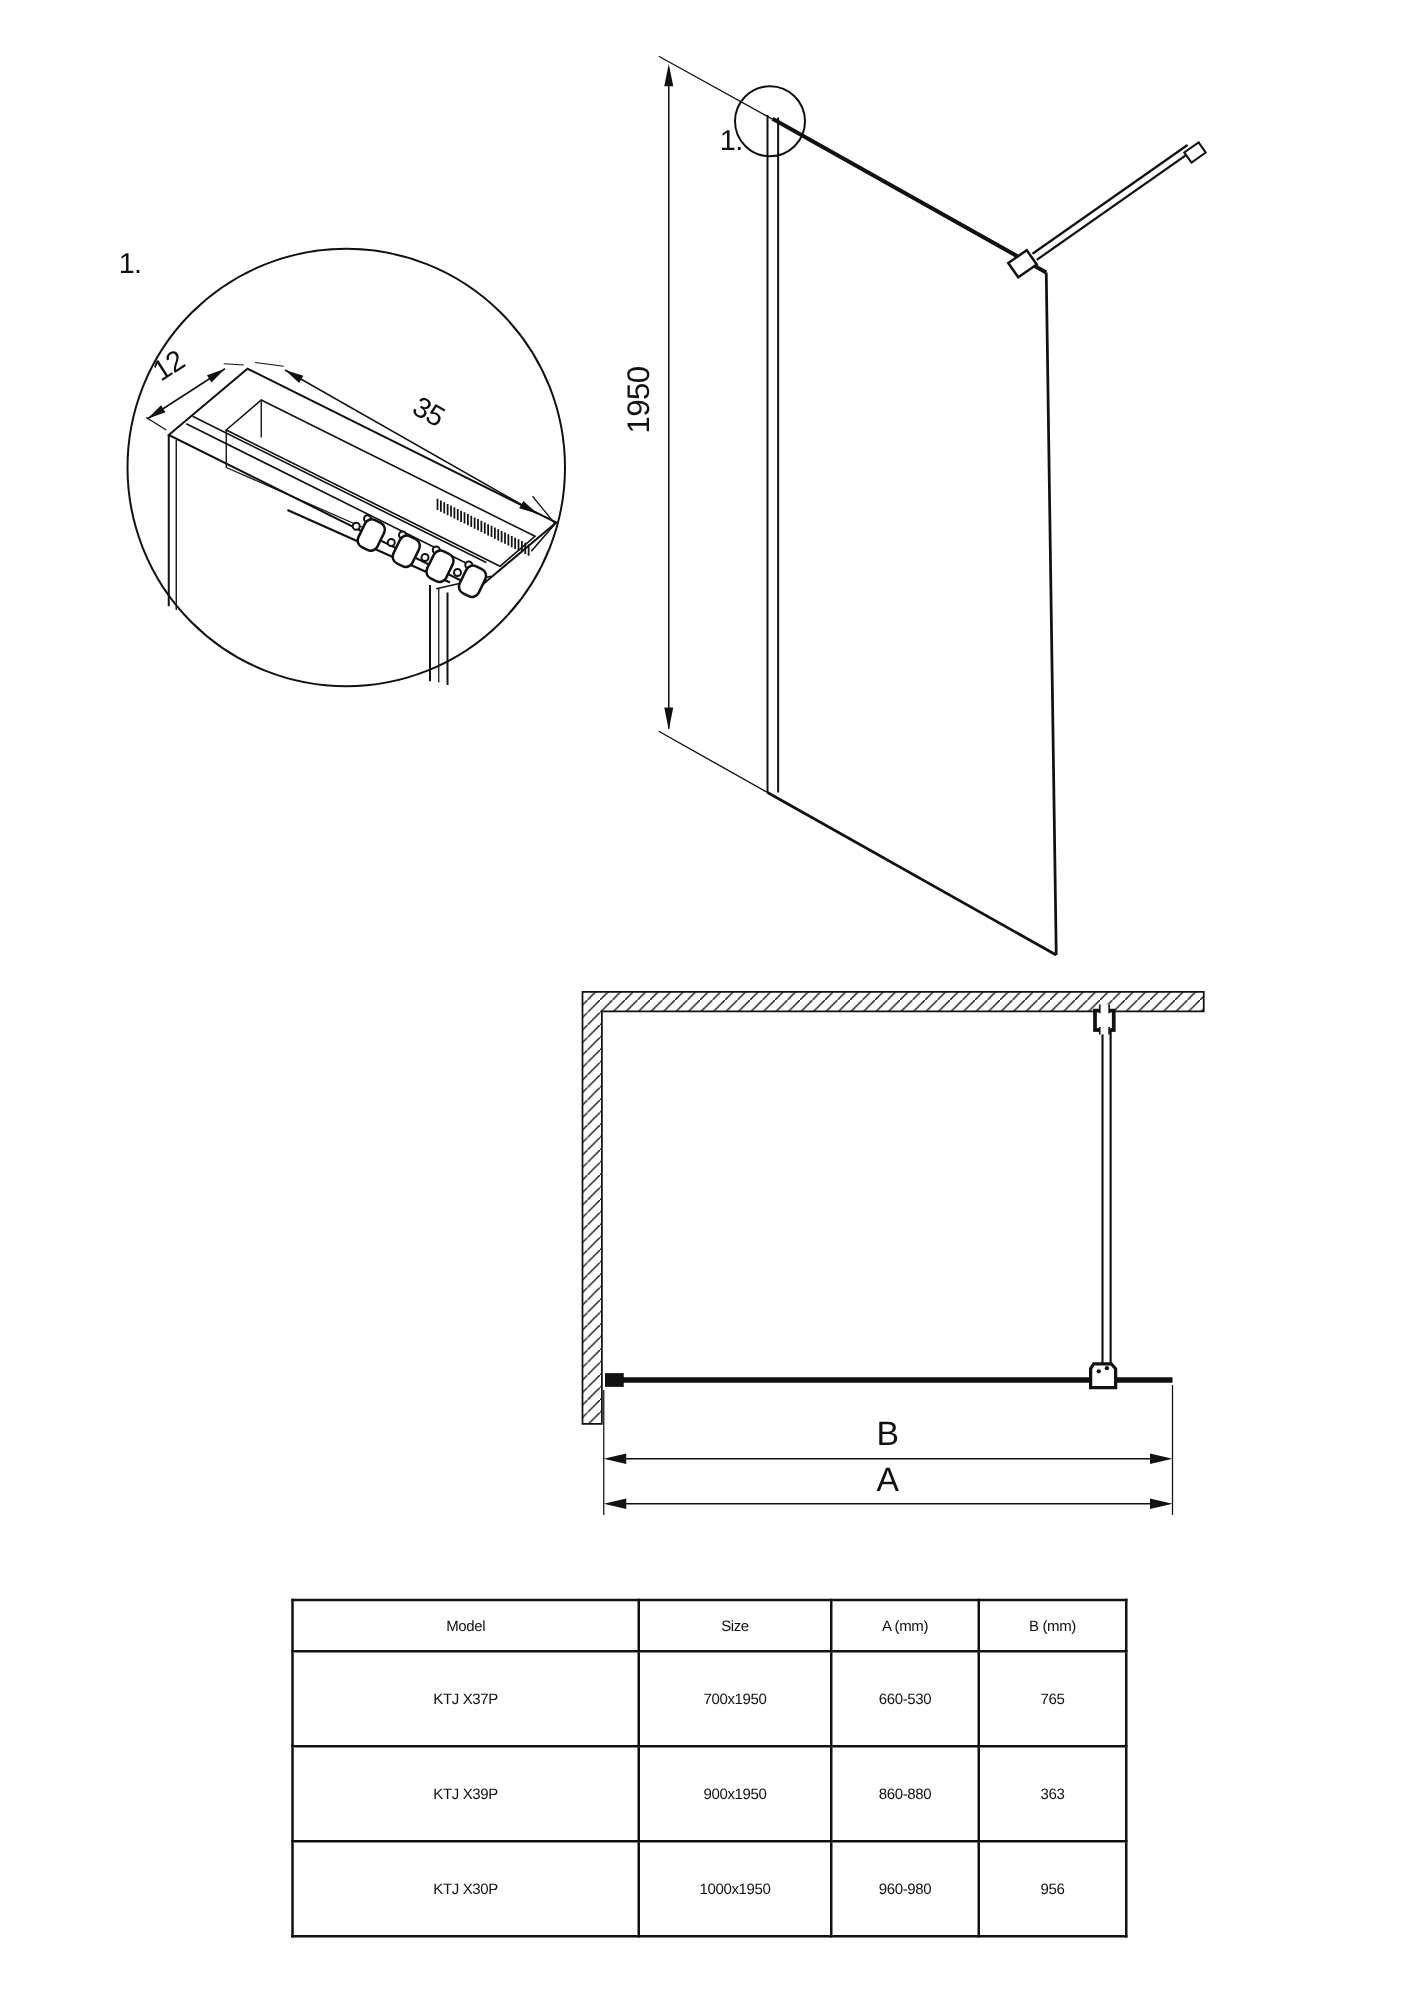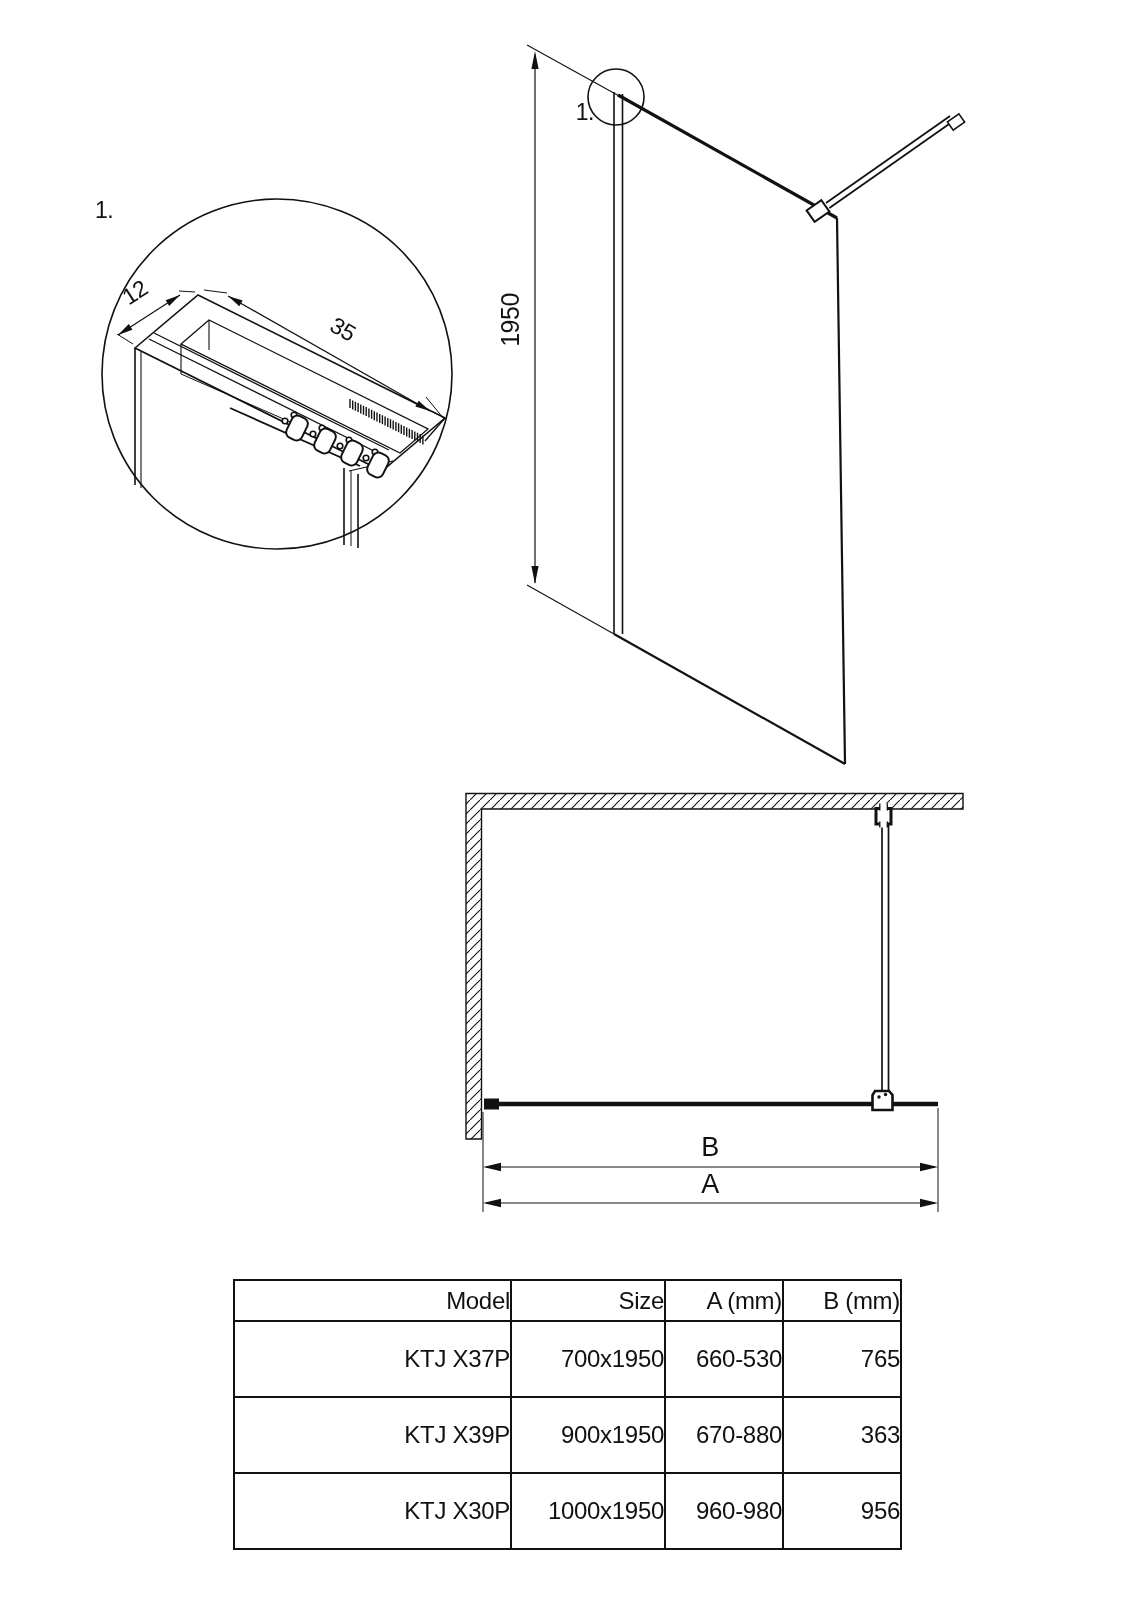--- a/index.html
+++ b/index.html
@@ -2,22 +2,22 @@
 <html><head>
 <meta charset="utf-8">
 <style>
   html,body{margin:0;padding:0;background:#fff;}
   .sheet{position:relative;width:1133px;height:1600px;background:#fff;overflow:hidden;
          font-family:"Liberation Sans",sans-serif;color:#111;}
   .drawing{position:absolute;left:0;top:0;}
   svg text{font-family:"Liberation Sans",sans-serif;fill:#111;letter-spacing:-0.5px;}
   table.spec{position:absolute;left:233px;top:1279px;width:667px;height:271px;
              border-collapse:collapse;table-layout:fixed;background:#fff;}
-  table.spec th,table.spec td{border:2px solid #111;text-align:right;vertical-align:middle;
-             font-size:24px;font-weight:400;letter-spacing:-0.3px;padding:0;color:#111;}
+  table.spec th,table.spec td{border:2px solid #111;text-align:center;vertical-align:middle;
+             font-size:12px;font-weight:400;letter-spacing:-0.3px;padding:0;color:#111;}
   table.spec th{font-weight:400;}
 </style>
 </head>
 <body>
 
 <div class="sheet">
 
 <svg class="drawing" width="1133" height="1260" viewBox="0 0 1133 1260">
   <defs>
     <pattern id="hatch" patternUnits="userSpaceOnUse" width="10" height="10">
@@ -175,21 +175,21 @@
   </tr>
   <tr>
     <td>KTJ X37P</td>
     <td>700x1950</td>
     <td>660-530</td>
     <td>765</td>
   </tr>
   <tr>
     <td>KTJ X39P</td>
     <td>900x1950</td>
-    <td>670-880</td>
+    <td>860-880</td>
     <td>363</td>
   </tr>
   <tr>
     <td>KTJ X30P</td>
     <td>1000x1950</td>
     <td>960-980</td>
     <td>956</td>
   </tr>
 </tbody>
     </table>

